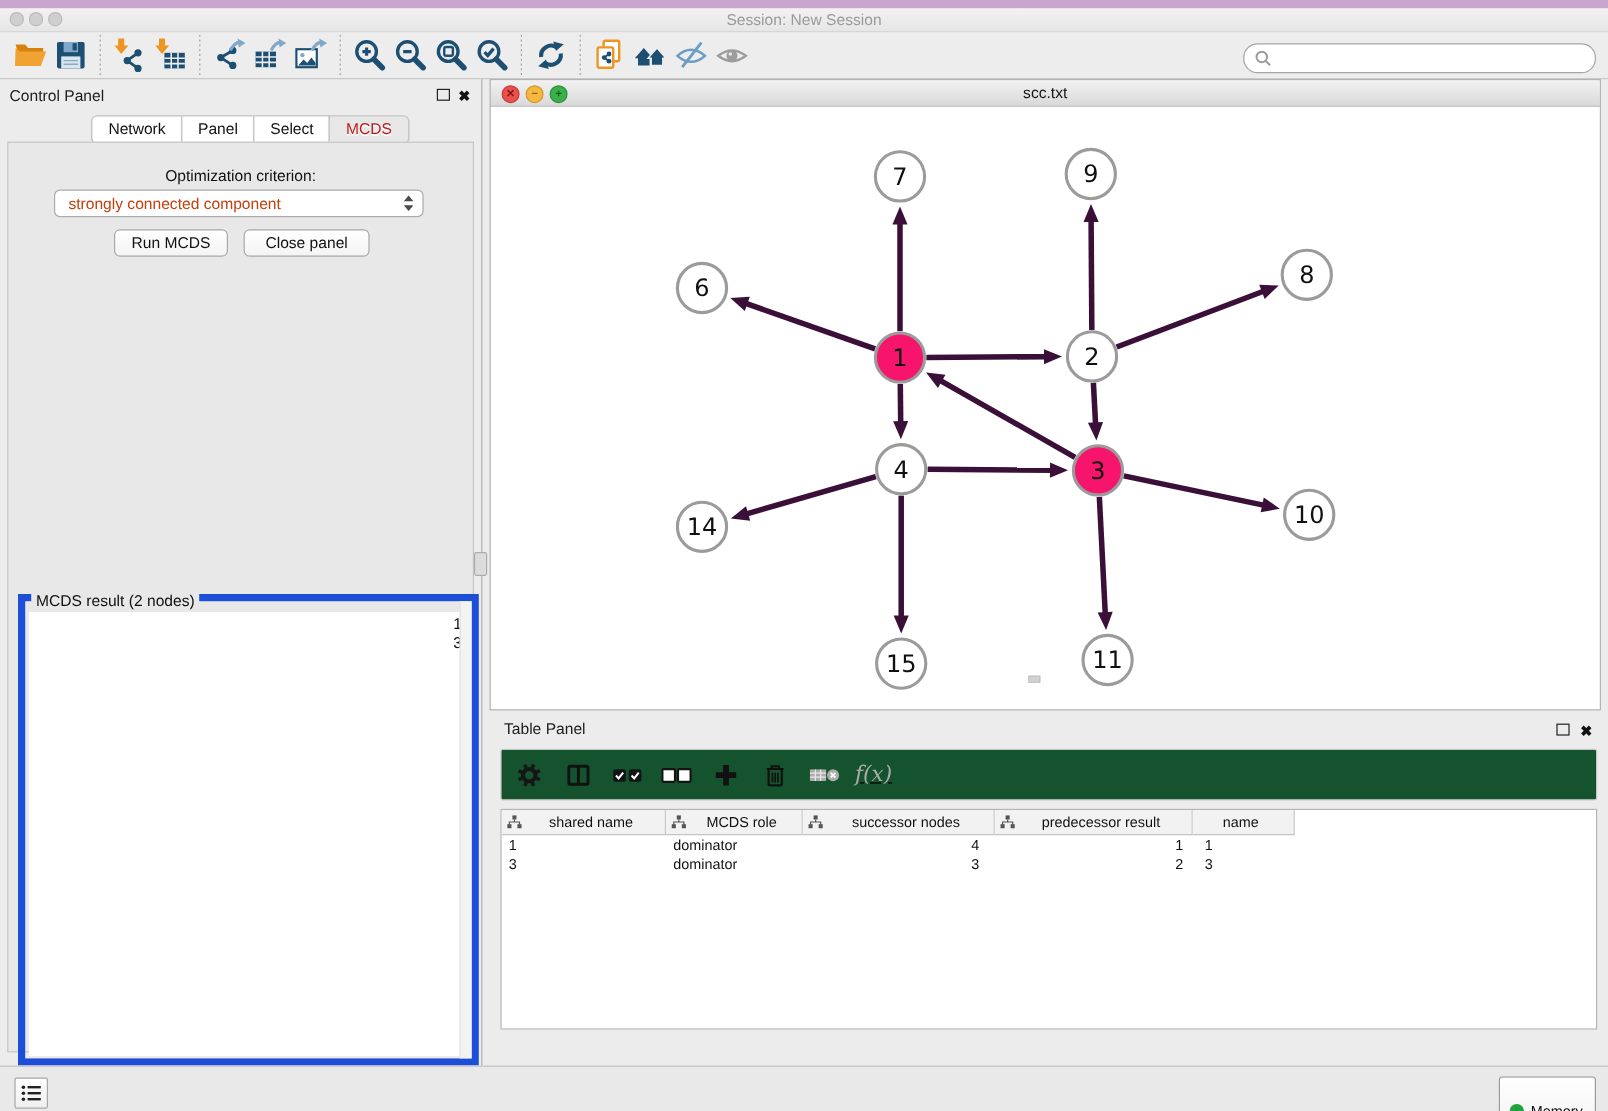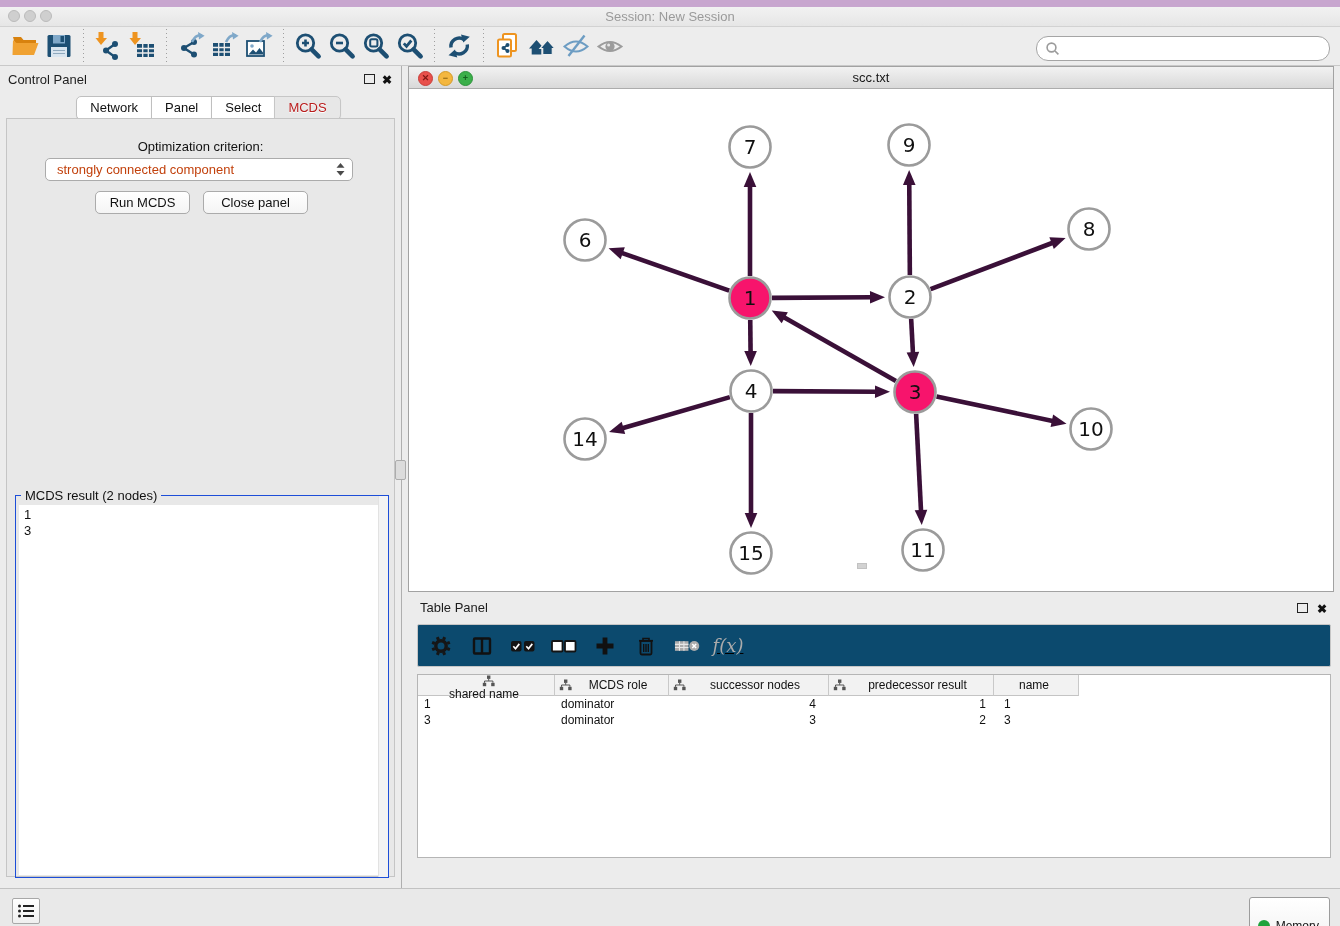--- a/index.html
+++ b/index.html
@@ -40,21 +40,21 @@
   .tab.active{background:#E7E7E7;color:#b91c1c;border-color:#C6C6C6;text-shadow:0 1px 0 #fff;}
   #cp-body{left:6px;top:52px;width:389px;height:759px;background:#E8E8E8;border:1px solid #C5C5C5;box-sizing:border-box;}
   #opt-label{left:0;top:20px;width:100%;text-align:center;font-size:13px;color:#111;}
   #opt-select{left:38px;top:39px;width:308px;height:23px;background:#fff;border:1px solid #ABABAB;border-radius:5px;
               box-sizing:border-box;display:flex;align-items:center;font-size:13px;color:#c2410c;padding-left:11px;}
   #opt-select .spin{position:absolute;right:7px;top:3px;}
   .btn{height:23px;background:linear-gradient(#FFF,#F4F4F4);border:1px solid #ABABAB;border-radius:5px;
        box-sizing:border-box;font-size:13px;color:#111;display:flex;align-items:center;justify-content:center;}
   #run-btn{left:88px;top:72px;width:95px;}
   #closep-btn{left:196px;top:72px;width:105px;}
-  #result-group{left:8px;top:376px;width:372px;height:381px;border:1px solid #1d4ed8;}
+  #result-group{left:8px;top:376px;width:372px;height:381px;border:6px solid #1d4ed8;text-align:right;}
   #result-label{left:5px;top:-8px;background:#E8E8E8;padding:0 4px;font-size:13px;color:#111;}
   #result-text{left:3px;top:9px;right:3px;bottom:2px;background:#fff;font-size:13px;line-height:16px;
                padding:2px 5px;white-space:pre;color:#111;}
   #result-scroll{right:0;top:0;bottom:0;width:9px;background:#F3F3F3;border-left:1px solid #E2E2E2;}
 
   #v-divider{left:401px;top:66px;width:1px;height:822px;background:#AFAFAF;}
   #v-grip{left:395px;top:460px;width:9px;height:18px;background:#DCDCDC;border:1px solid #ACACAC;border-radius:2px;}
 
   
   #net-window{left:408px;top:66px;width:926px;height:526px;border:1px solid #A2A2A2;box-sizing:border-box;background:#fff;}
@@ -64,21 +64,21 @@
       font-size:9px;font-weight:bold;line-height:13px;}
   #tl-close{left:9px;background:#E8504B;border:1px solid #C83E3A;color:#7E1613;}
   #tl-min{left:29px;background:#F4B73F;border:1px solid #D49A27;color:#8A6210;}
   #tl-max{left:49px;background:#3BAF4A;border:1px solid #2C913A;color:#14611F;}
   #net-title{width:100%;text-align:center;font-size:13px;line-height:21px;color:#161616;}
   #net-canvas{left:0;top:22px;width:924px;height:502px;background:#fff;}
   #net-grip{left:448px;top:496px;width:10px;height:6px;background:#D2D2D2;border:1px solid #C2C2C2;box-sizing:border-box;}
 
   
   #table-panel{left:408px;top:594px;width:932px;height:294px;}
-  #tp-toolbar{left:9px;top:30px;width:914px;height:43px;background:#0c4a6e;border:1px solid #C6C6C6;border-radius:2px;
+  #tp-toolbar{left:9px;top:30px;width:914px;height:43px;background:#14532d;border:1px solid #C6C6C6;border-radius:2px;
               box-sizing:border-box;display:flex;align-items:center;padding-left:10px;text-decoration:underline;}
   .tp-icon{margin-right:15px;display:flex;align-items:center;justify-content:center;width:26px;height:26px;}
   .fx-label{font-family:"DejaVu Serif",serif;font-style:italic;font-size:18px;color:#ABABAB;}
   #tp-table{left:9px;top:80px;width:914px;height:184px;background:#fff;border:1px solid #B5B5B5;box-sizing:border-box;overflow:hidden;}
   .th-row{display:flex;height:21px;}
   .th{background:#F2F2F2;border-right:1px solid #C9C9C9;border-bottom:1px solid #C4C4C4;box-sizing:border-box;
       display:flex;align-items:center;font-size:12px;color:#111;}
   .th .lbl{flex:1;text-align:center;padding-right:4px}
   .th svg{margin-left:4px;flex:0 0 auto}
   .tr{display:flex;height:16px;font-size:12px;color:#111;}
@@ -435,21 +435,21 @@
           <circle cx="21" cy="9" r="5.2" fill="#ACACAC"></circle>
           <path d="M19 7l4 4M23 7l-4 4" stroke="#fff" stroke-width="1.6"></path>
         </svg>
       </div>
       <div class="tp-icon">
         <span class="fx-label">f(x)</span>
       </div>
     </div>
   <div id="tp-table" class="abs">
     <div class="th-row" id="tp-headrow">
-        <div class="th" style="width: 137px; flex-direction: column;">
+        <div class="th" style="width: 137px;">
           <svg width="13" height="12" viewBox="0 0 13 12">
             <g fill="#555">
               <rect x="5" y="0.5" width="3.4" height="3.4"></rect>
               <rect x="0.8" y="7.8" width="3.4" height="3.4"></rect>
               <rect x="9.2" y="7.8" width="3.4" height="3.4"></rect>
             </g>
             <path d="M6.7 3.9v2M2.5 7.8V6h8.4v1.8" stroke="#555" fill="none" stroke-width="1"></path>
           </svg>
           <span class="lbl">shared name</span>
         </div>

